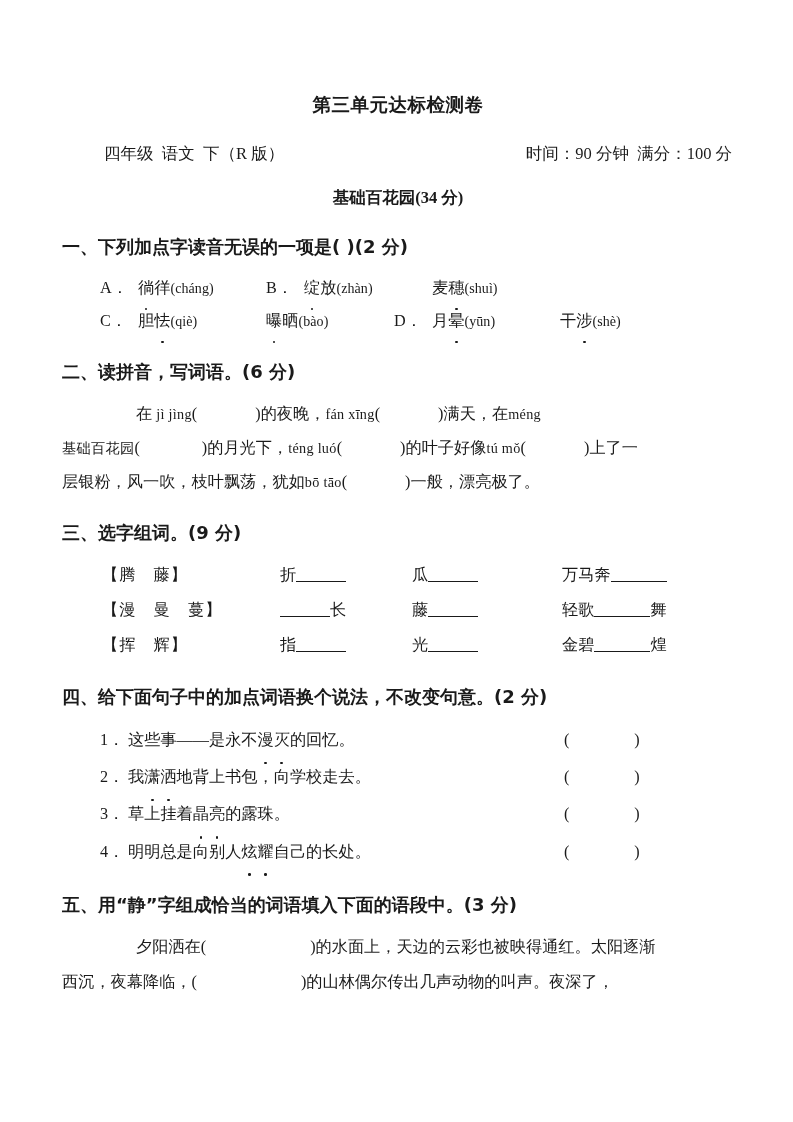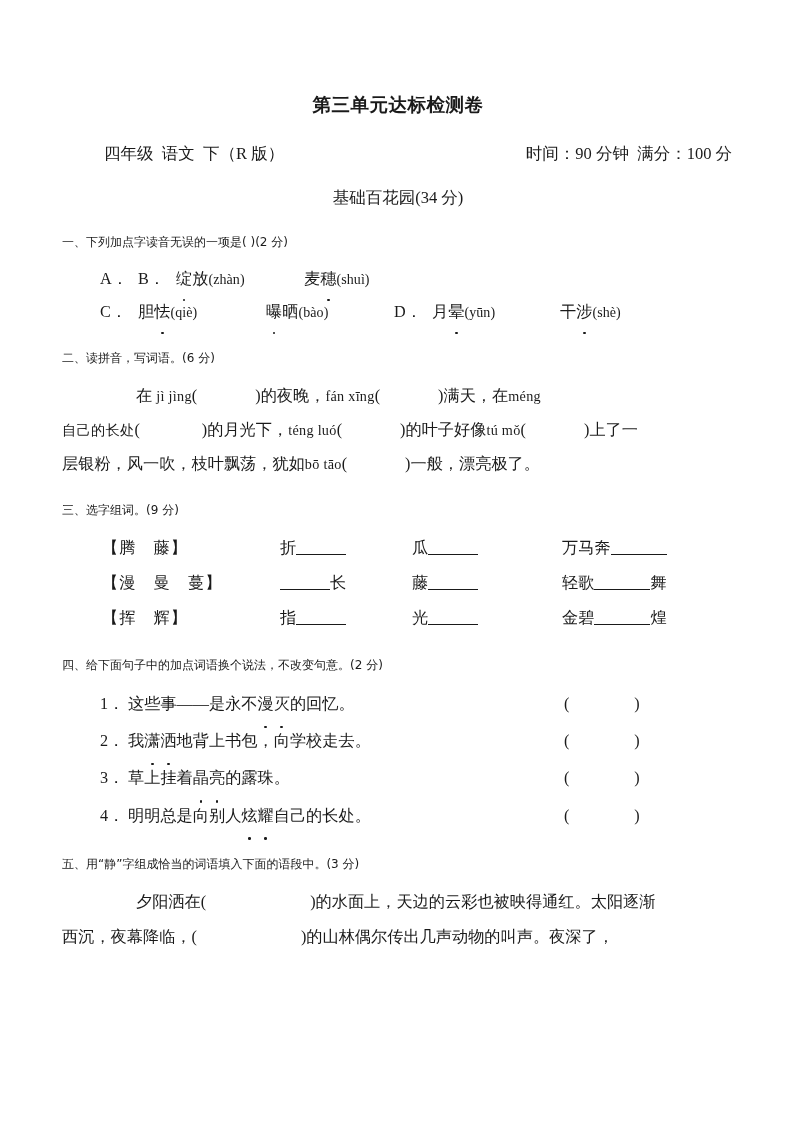--- a/index.html
+++ b/index.html
@@ -47,27 +47,28 @@
     font-size: 16.5px;
     margin: 0 0 22px 0;
     padding: 0 2px 0 42px;
   }
   .meta-left { white-space: pre; }
   .meta-right { white-space: pre; }
   .section-banner {
     text-align: center;
     font-size: 16.5px;
     margin: 0 0 24px 0;
+    font-weight: bold;
   }
 
   
   .q-head {
     font-family: "DejaVu Sans", "Liberation Sans", sans-serif;
-    font-weight: 400;
-    font-size: 12px;
+    font-weight: 700;
+    font-size: 18px;
     margin: 0 0 12px 0;
     line-height: 1.5;
   }
   .q-block { margin-bottom: 20px; }
 
   
   .choice-line {
     display: flex;
     font-size: 16.2px;
     line-height: 2.05;
@@ -170,20 +171,25 @@
       <span class="meta-right">时间：90 分钟  满分：100 分</span>
     </div>
 
     <div class="section-banner">基础百花园(34 分)</div>
 
     <div class="q-block">
       <div class="q-head">一、下列加点字读音无误的一项是(          )(2 分)</div>
 
       <div class="choice-line">
         <span class="choice-cell c1">A．</span>
+        <span class="choice-cell c2">
+            <span>​</span>
+            <span><span class="dot">徜</span><span>徉</span></span>
+            <span class="py">(cháng)</span>
+          </span>
         <span class="choice-cell c4">B．</span>
         <span class="choice-cell c5">
             <span><span class="dot">绽</span><span>放</span></span>
             <span class="py">(zhàn)</span>
           </span>
         <span class="choice-cell c6">
             <span><span>麦</span><span class="dot">穗</span></span>
             <span class="py">(shuì)</span>
           </span>
       </div>
@@ -207,21 +213,21 @@
             <span><span>干</span><span class="dot">涉</span></span>
             <span class="py">(shè)</span>
           </span>
       </div>
     </div>
 
     <div class="q-block">
       <div class="q-head">二、读拼音，写词语。(6 分)</div>
       <div class="para">
         <span class="ind"></span><span>在</span>&nbsp;<span class="pinyin">jì  jìng</span><span>(<span class="gap-s"></span>)</span><span>的夜晚，</span><span class="pinyin">fán  xīng</span><span>(<span class="gap-s"></span>)</span><span>满天，在</span><span class="pinyin">méng</span><br>
-        <span class="pinyin">自己的长处</span><span>(<span class="gap-m"></span>)</span><span>的月光下，</span><span class="pinyin">téng luó</span><span>(<span class="gap-s"></span>)</span><span>的叶子好像</span><span class="pinyin">tú mǒ</span><span>(<span class="gap-s"></span>)</span><span>上了一</span><br>
+        <span class="pinyin">基础百花园</span><span>(<span class="gap-m"></span>)</span><span>的月光下，</span><span class="pinyin">téng luó</span><span>(<span class="gap-s"></span>)</span><span>的叶子好像</span><span class="pinyin">tú mǒ</span><span>(<span class="gap-s"></span>)</span><span>上了一</span><br>
         <span>层银粉，风一吹，枝叶飘荡，犹如</span><span class="pinyin">bō  tāo</span><span>(<span class="gap-s"></span>)</span><span>一般，漂亮极了。</span>
       </div>
     </div>
 
     <div class="q-block">
       <div class="q-head">三、选字组词。(9 分)</div>
 
       <div class="wb-row">
         <span class="wb-br">【腾　藤】</span>
         <span class="wb-a"><span>折</span><span class="ul ul-50"></span></span>

